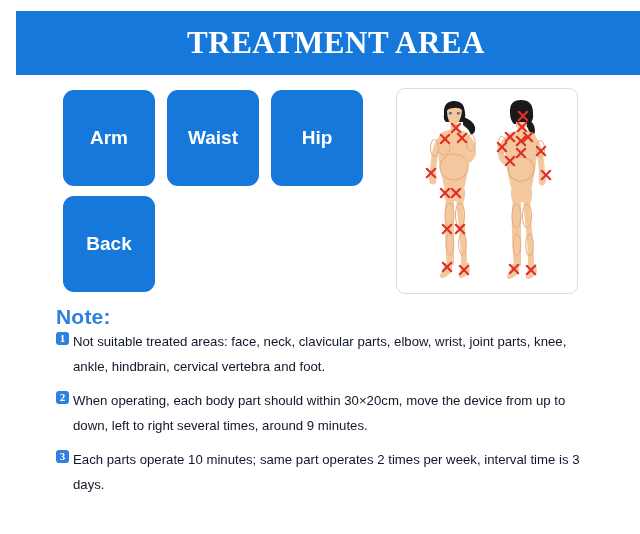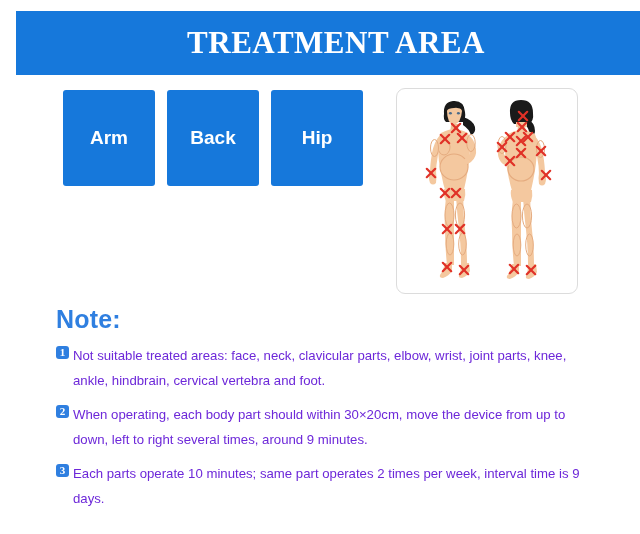--- a/index.html
+++ b/index.html
@@ -31,21 +31,21 @@
     position: absolute; left: 63px; top: 90px;
     width: 296px; height: 202px;
     display: grid;
     grid-template-columns: repeat(3, 92px);
     grid-template-rows: repeat(2, 96px);
     column-gap: 12px;
     row-gap: 10px;
   }
   .area-btn {
     background: #1678db;
-    border-radius: 3px;
+    border-radius: 11px;
     display: flex; align-items: center; justify-content: center;
     cursor: pointer;
     border: none;
   }
   .area-btn-label {
     color: #ffffff;
     font-size: 19px;
     font-weight: bold;
     font-family: "Liberation Sans", sans-serif;
   }
@@ -61,23 +61,22 @@
   }
   .figure-panel svg { display:block; }
 
   
   .note-section {
     position: absolute; left: 56px; top: 305px;
     width: 560px;
   }
   .note-heading {
     color: #2f7fe0;
-    font-size: 25px;
-    font-weight: bold;
-    margin-bottom: 9px;
+    font-size: 21px;
+    font-weight: bold;
     letter-spacing: 0.2px;
   }
   .note-list { list-style: none; }
   .note-item {
     display: flex;
     align-items: flex-start;
     margin-bottom: 9px;
   }
   .note-badge {
     flex: 0 0 auto;
@@ -87,44 +86,47 @@
     color: #ffffff;
     font-family: "Liberation Serif", serif;
     font-size: 11px;
     font-weight: bold;
     line-height: 13px;
     text-align: center;
     margin-top: 3px;
     margin-right: 4px;
   }
   .note-text {
-    color: #6d28d9;
+    color: #0f172a;
     font-size: 13.2px;
     line-height: 25px;
     max-width: 530px;
   }
 </style>
 </head>
 <body>
 
 <div class="page">
 
   <div class="header-banner">
     <div class="header-title">TREATMENT AREA</div>
   </div>
 
   <div class="areas-grid">
     <div class="area-btn">
       <span class="area-btn-label">Arm</span>
     </div>
     <div class="area-btn">
+      <span class="area-btn-label">Waist</span>
+    </div>
+    <div class="area-btn">
+      <span class="area-btn-label">Hip</span>
+    </div>
+    <div class="area-btn">
       <span class="area-btn-label">Back</span>
-    </div>
-    <div class="area-btn">
-      <span class="area-btn-label">Hip</span>
     </div>
   </div>
 
   <div class="figure-panel">
     <svg width="180" height="204" viewBox="0 0 180 204">
       <defs>
         <g id="xmark">
           <line x1="-4.2" y1="-4.2" x2="4.2" y2="4.2" stroke="#e03127" stroke-width="2.2" stroke-linecap="round"></line>
           <line x1="4.2" y1="-4.2" x2="-4.2" y2="4.2" stroke="#e03127" stroke-width="2.2" stroke-linecap="round"></line>
         </g>
@@ -242,18 +244,18 @@
       <li class="note-item">
         <span class="note-badge">1</span>
         <span class="note-text">Not suitable treated areas: face, neck, clavicular parts, elbow, wrist, joint parts, knee, ankle, hindbrain, cervical vertebra and foot.</span>
       </li>
       <li class="note-item">
         <span class="note-badge">2</span>
         <span class="note-text">When operating, each body part should within 30×20cm, move the device from up to down, left to right several times, around 9 minutes.</span>
       </li>
       <li class="note-item">
         <span class="note-badge">3</span>
-        <span class="note-text">Each parts operate 10 minutes; same part operates 2 times per week, interval time is 9 days.</span>
+        <span class="note-text">Each parts operate 10 minutes; same part operates 2 times per week, interval time is 3 days.</span>
       </li>
     </ul>
   </div>
 
 </div>
 
 </body></html>

